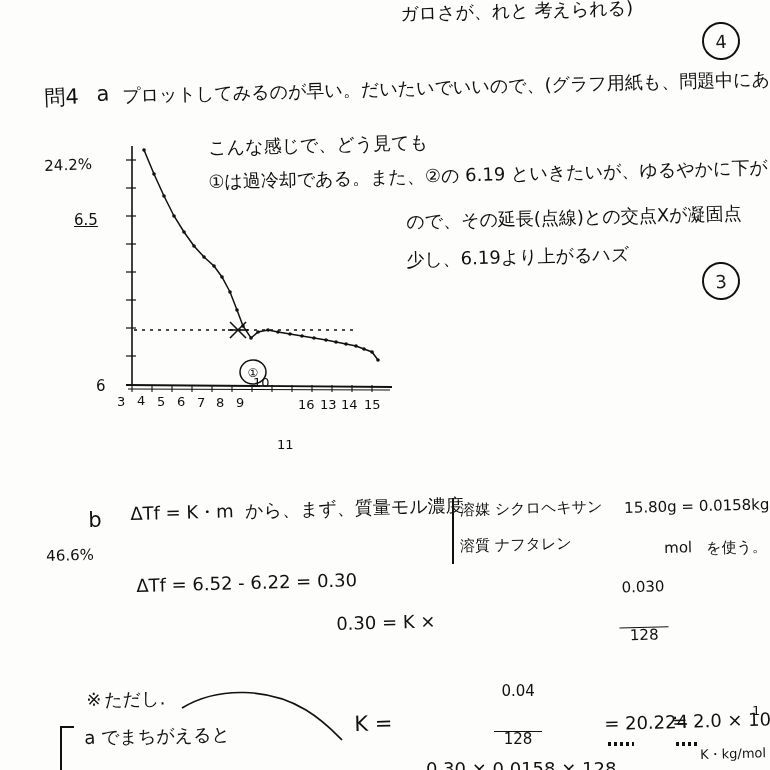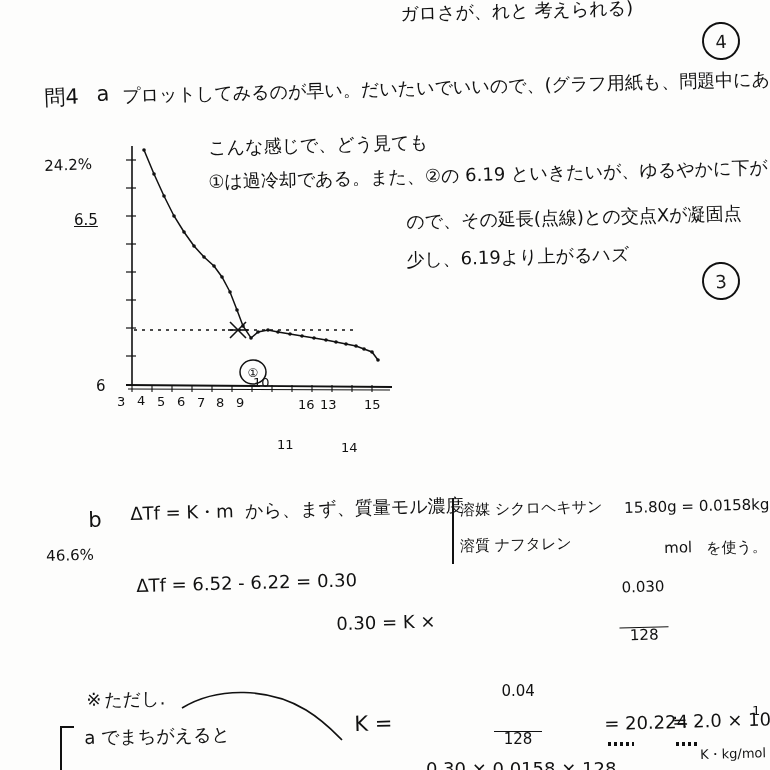--- a/index.html
+++ b/index.html
@@ -171,21 +171,21 @@
   <div class="hw small" style="left:137px; top:394px;">4</div>
   <div class="hw small" style="left:157px; top:395px;">5</div>
   <div class="hw small" style="left:177px; top:395px;">6</div>
   <div class="hw small" style="left:197px; top:396px;">7</div>
   <div class="hw small" style="left:216px; top:396px;">8</div>
   <div class="hw small" style="left:236px; top:396px;">9</div>
   <div class="hw small" style="left:253px; top:376px;">10</div>
   <div class="hw small" style="left:277px; top:397px;margin-top:41px;">11</div>
   <div class="hw small" style="left:298px; top:398px;">16</div>
   <div class="hw small" style="left:320px; top:398px;">13</div>
-  <div class="hw small" style="left:341px; top:398px;margin-top:43px;">14</div>
+  <div class="hw small" style="left:341px; top:398px;">14</div>
   <div class="hw small" style="left:364px; top:398px;">15</div>
 
   <div class="hw xbig rot-1" style="left:88px; top:508px;">b</div>
   <div class="hw med rot-1" style="left:46px; top:548px;">46.6%</div>
 
   <div class="hw big rot-1" style="left:130px; top:504px;">ΔTf = K・m  から、まず、質量モル濃度</div>
 
   <div style="position:absolute; left:452px; top:498px; width:2px; height:66px; background:#111;"></div>
 
   <div class="hw med rot-1" style="left:460px; top:502px;">溶媒 シクロヘキサン</div>

